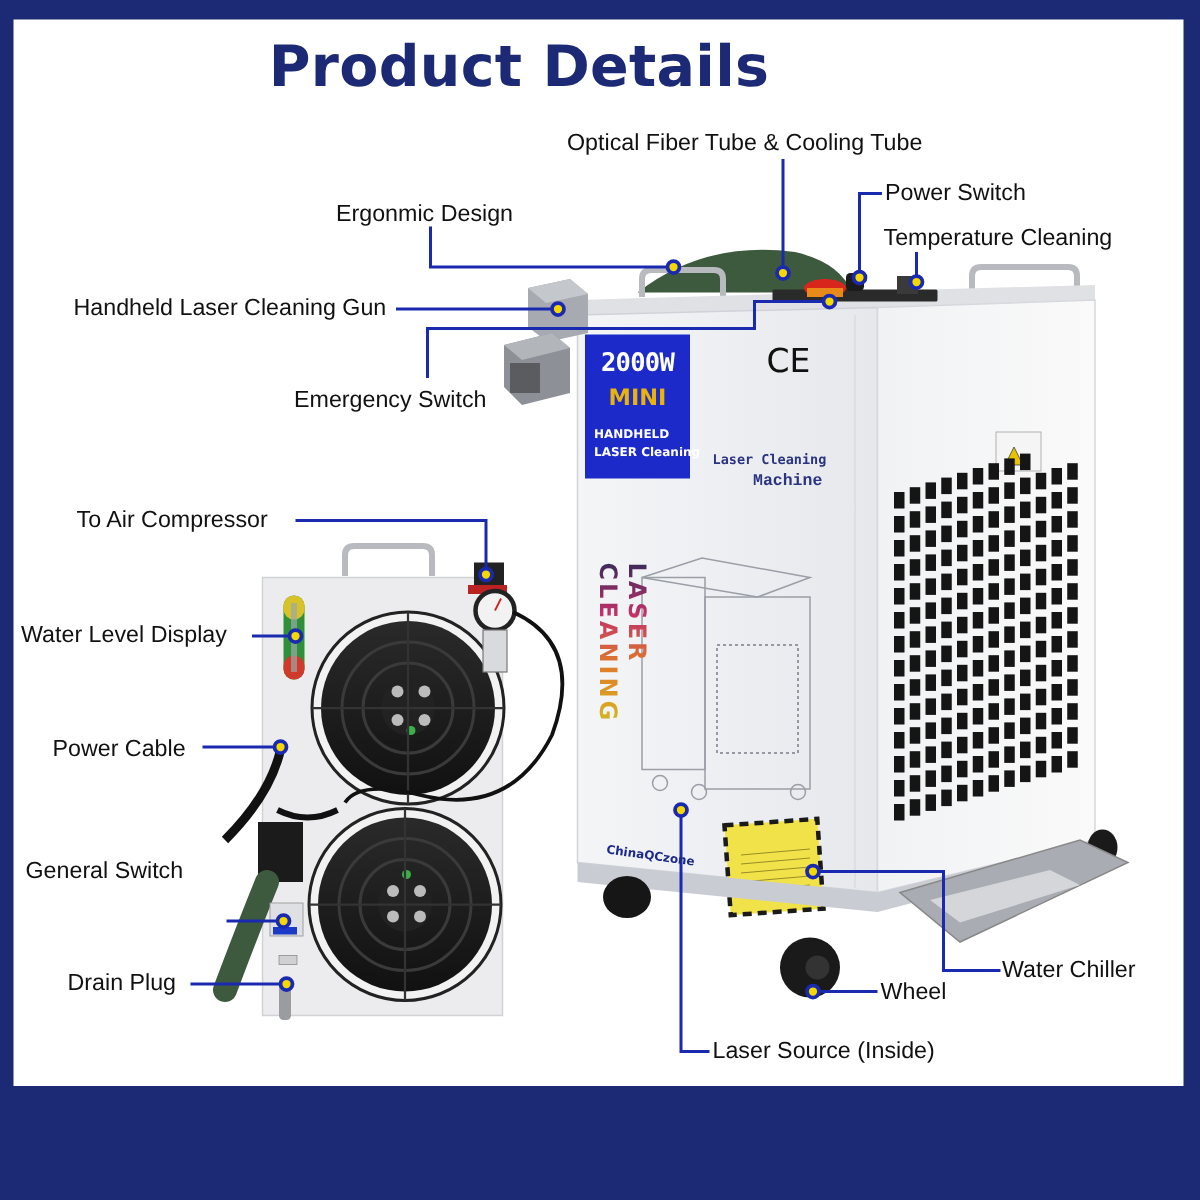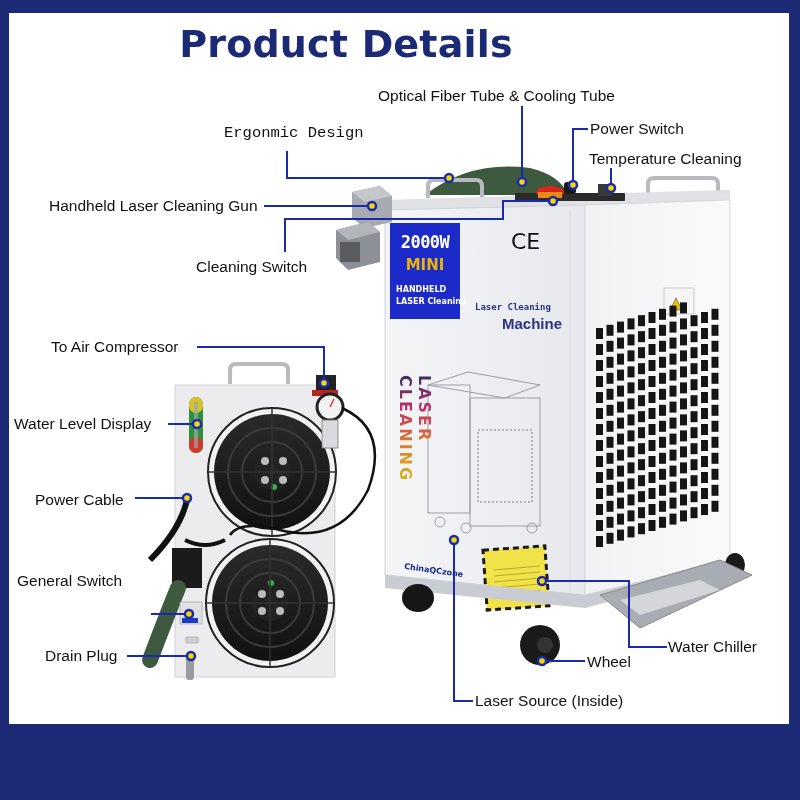--- a/index.html
+++ b/index.html
@@ -369,30 +369,30 @@
     <circle cx="454" cy="540" r="4"></circle>
   </g>
 </svg>
 
 <div style="position:absolute;left:392px;top:232px;width:66px;text-align:center;color:#fff;font-family:'DejaVu Sans Mono',monospace;font-weight:bold;font-size:17px;letter-spacing:-0.5px;">2000W</div>
 <div style="position:absolute;left:392px;top:256px;width:66px;text-align:center;color:#eab308;font-family:'DejaVu Sans',sans-serif;font-weight:bold;font-size:15px;">MINI</div>
 <div style="position:absolute;left:396px;top:285px;color:#fff;font-family:'DejaVu Sans',sans-serif;font-weight:bold;font-size:8px;">HANDHELD</div>
 <div style="position:absolute;left:396px;top:297px;color:#fff;font-family:'DejaVu Sans',sans-serif;font-weight:bold;font-size:8px;">LASER Cleaning</div>
 <div style="position:absolute;left:511px;top:229px;color:#111;font-family:'DejaVu Sans',sans-serif;font-size:22px;">CE</div>
 <div style="position:absolute;left:475px;top:302px;color:#2a3480;font-family:'DejaVu Sans Mono',monospace;font-weight:bold;font-size:9px;">Laser Cleaning</div>
-<div style="position:absolute;left:502px;top:315px;color:#2a3480;font-family:Liberation Sans, sans-serif;font-weight:bold;font-size:15px;">Machine</div>
+<div style="position:absolute;left:502px;top:315px;color:#2a3480;font-family:Liberation Mono, monospace;font-weight:bold;font-size:11px;">Machine</div>
 <div style="position:absolute;left:330px;top:441px;width:170px;transform:rotate(90deg);transform-origin:center;font-family:'DejaVu Sans',sans-serif;font-weight:bold;font-size:16px;letter-spacing:2px;background:linear-gradient(90deg,#3a2a5a,#c2306a,#e07a2a,#d8b020,#3aa84a,#2a8aa0);-webkit-background-clip:text;background-clip:text;color:transparent;">LASER CLEANING</div>
 <div style="position:absolute;left:404px;top:566px;color:#1b2a8a;font-family:'DejaVu Sans',sans-serif;font-weight:bold;font-size:8px;transform:rotate(8deg);">ChinaQCzone</div>
 
 <div class="label" style="left:378px;top:87px;">Optical Fiber Tube &amp; Cooling Tube</div>
 <div class="label" style="left:590px;top:120px;">Power Switch</div>
-<div class="label" style="left:224px;top:124px;font-family:Liberation Mono, monospace;">Ergonmic Design</div>
+<div class="label" style="left:224px;top:134px;">Ergonmic Design</div>
 <div class="label" style="left:589px;top:150px;">Temperature Cleaning</div>
 <div class="label" style="left:25px;top:197px;margin-left:24px;">Handheld Laser Cleaning Gun</div>
-<div class="label" style="left:196px;top:258px;">Cleaning Switch</div>
+<div class="label" style="left:196px;top:258px;">Emergency Switch</div>
 <div class="label" style="left:51px;top:338px;">To Air Compressor</div>
 <div class="label" style="left:14px;top:415px;">Water Level Display</div>
 <div class="label" style="left:35px;top:491px;">Power Cable</div>
 <div class="label" style="left:17px;top:572px;">General Switch</div>
 <div class="label" style="left:45px;top:647px;">Drain Plug</div>
 <div class="label" style="left:668px;top:638px;">Water Chiller</div>
 <div class="label" style="left:587px;top:653px;">Wheel</div>
 <div class="label" style="left:475px;top:692px;">Laser Source (Inside)</div>
 
 </body></html>

